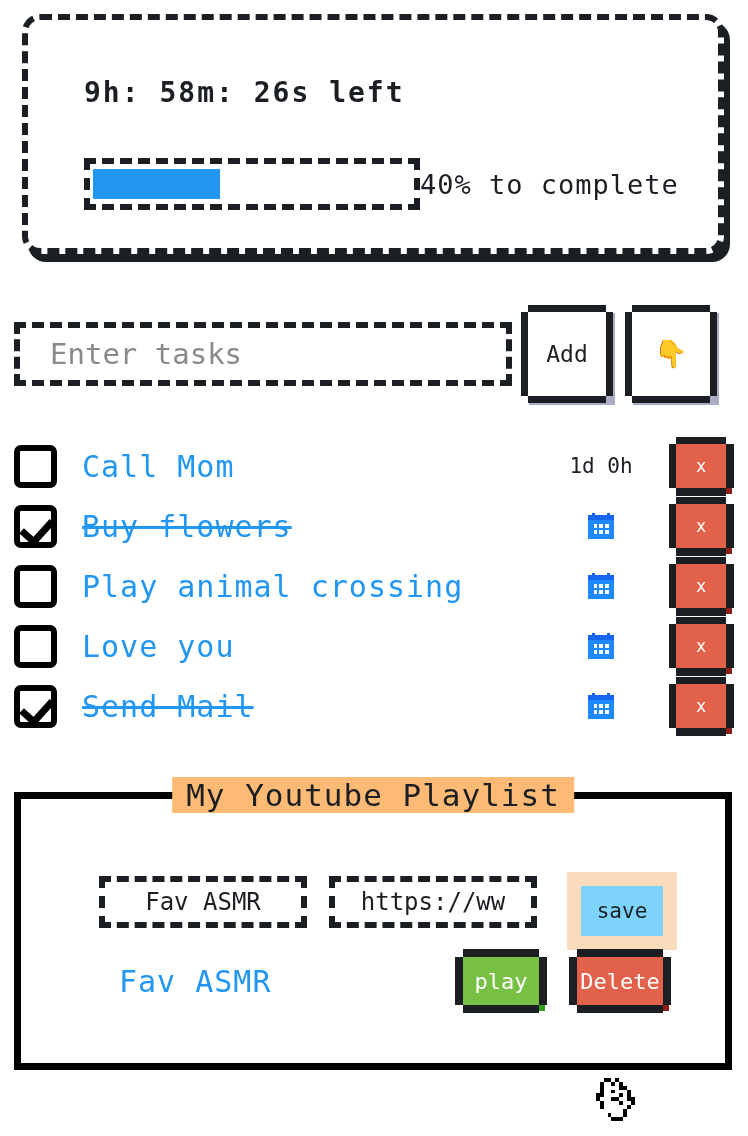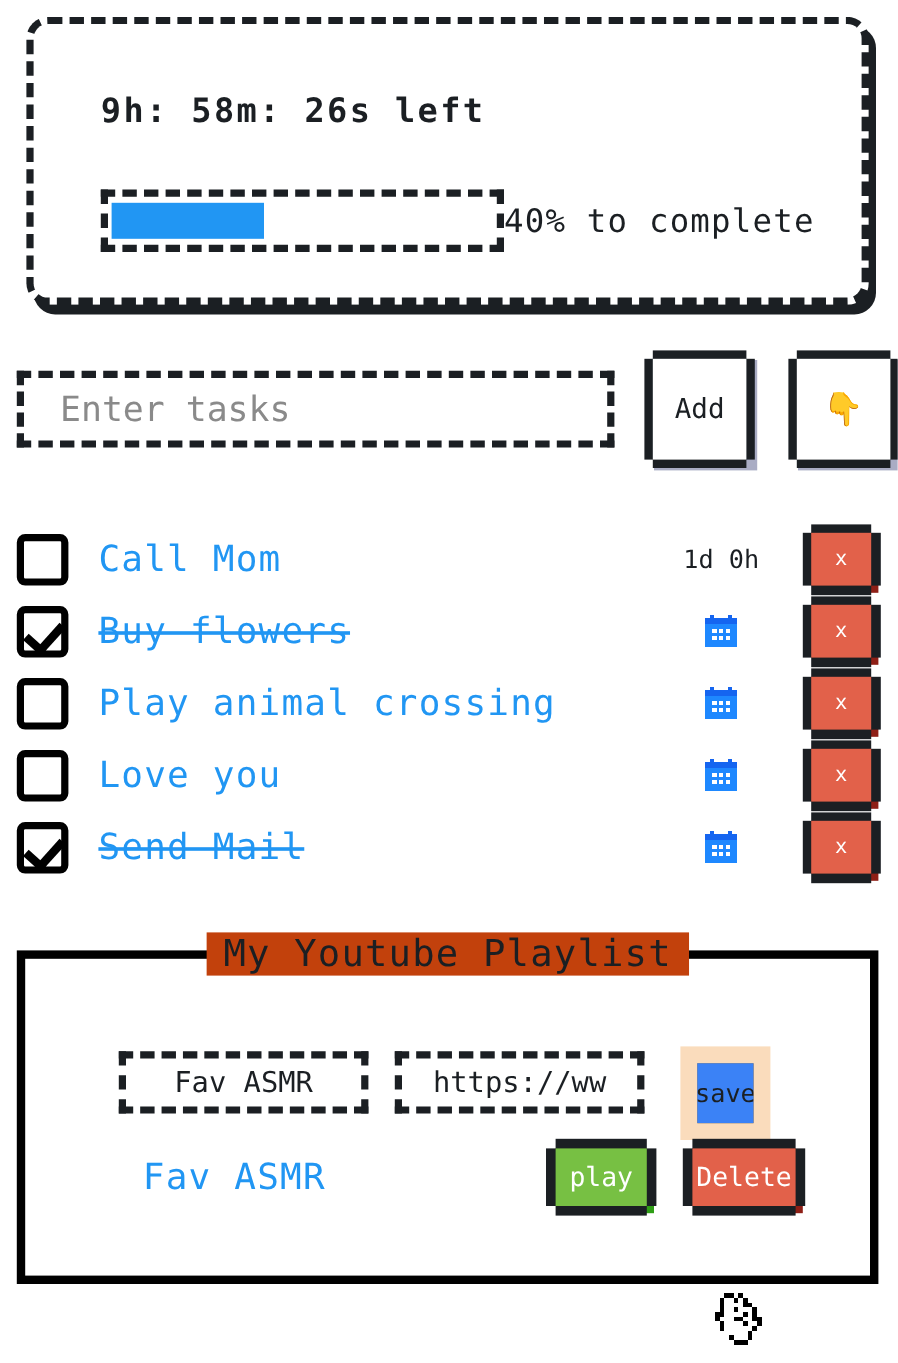--- a/index.html
+++ b/index.html
@@ -70,24 +70,24 @@
     font-size: 27px;
     color: #1b1f23;
     letter-spacing: 1px;
     white-space: nowrap;
   }
 
   
   .input-row {
     position: absolute;
     left: 14px;
-    top: 299px;
-    display: flex;
-    align-items: center;
-    gap: 24px;
+    top: 312px;
+    display: flex;
+    align-items: center;
+    gap: 8px;
   }
 
   .task-input {
     width: 498px;
     height: 64px;
     border: 6px dashed #1b1f23;
     background: #ffffff;
     font-family: inherit;
     font-size: 29px;
     color: #1b1f23;
@@ -215,21 +215,21 @@
     height: 278px;
     border: 7px solid #000000;
     background: #ffffff;
   }
 
   .playlist-legend {
     position: absolute;
     left: 50%;
     top: -22px;
     transform: translateX(-50%);
-    background: #c2410c;
+    background: #fdba74;
     padding: 0 14px;
     font-size: 31px;
     color: #1b1f23;
     letter-spacing: 1px;
     white-space: nowrap;
   }
 
   .playlist-inputs {
     position: absolute;
     left: 78px;
@@ -247,24 +247,24 @@
     font-size: 24px;
     color: #1b1f23;
     text-align: center;
     outline: none;
   }
   .pl-name { width: 208px; }
   .pl-url  { width: 208px; }
 
   .save-btn {
     position: relative;
-    width: 47px;
+    width: 82px;
     height: 50px;
     margin-left: 22px;
-    background: #3b82f6;
+    background: #7dd3fc;
     border: none;
     font-family: inherit;
     font-size: 21px;
     color: #1b1f23;
     cursor: pointer;
     outline: 14px solid #fadcbc;
     box-shadow:
        0 -8px 0 #1b1f23,
        0  8px 0 #1b1f23,
       -8px 0 0 #1b1f23,

